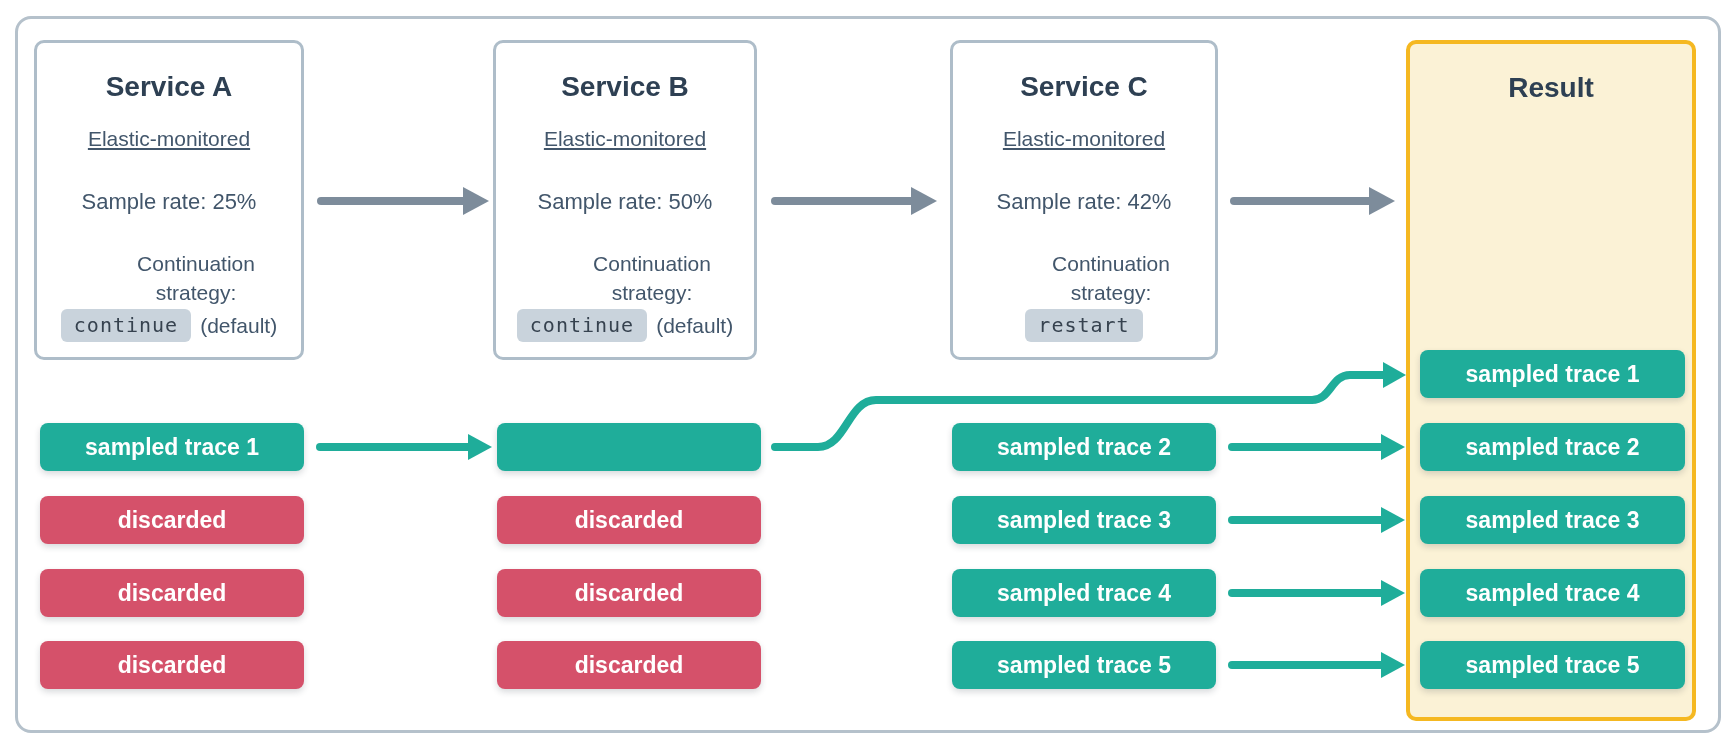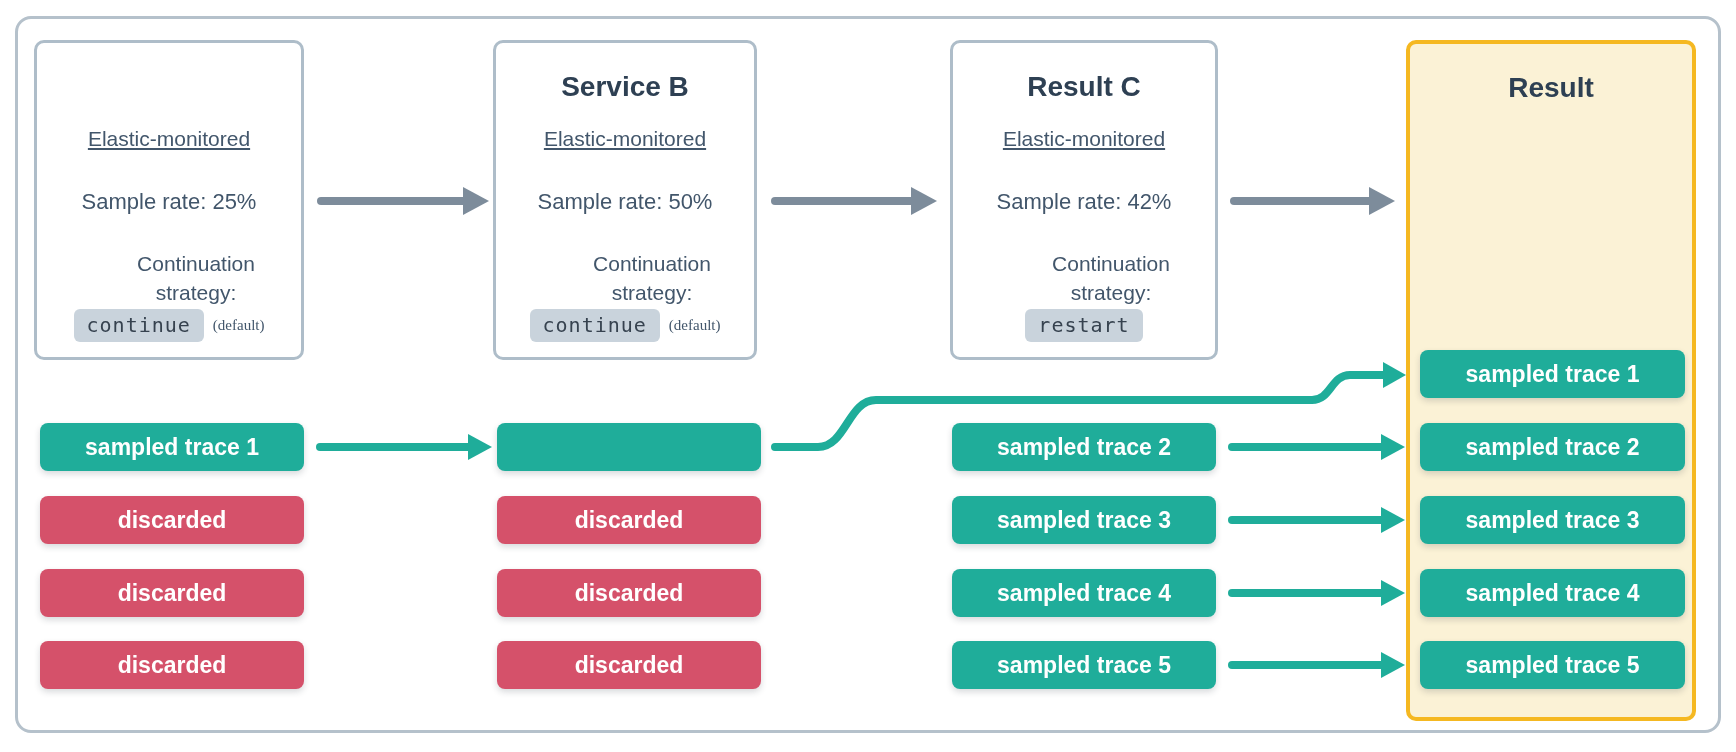--- a/index.html
+++ b/index.html
@@ -33,21 +33,21 @@
   .svc-title{top:28px;font-size:28px;font-weight:700;color:var(--heading);}
   .svc-sub{top:84px;font-size:21px;color:var(--body);text-decoration:underline;}
   .svc-rate{top:146px;font-size:22px;font-weight:500;color:var(--body);}
   .svc-cont{top:206px;font-size:21px;line-height:29px;color:var(--body);padding-left:27px;}
   .chip-row{top:266px;display:flex;justify-content:center;align-items:center;gap:9px;}
   .chip{
     background:var(--chip-bg);border-radius:6px;height:33px;line-height:33px;
     padding:0 13px;font-family:"DejaVu Sans Mono",monospace;font-size:20px;
     color:var(--chip-text);letter-spacing:1px;
   }
-  .chip-suffix{font-size:15px;color:var(--body);font-family:Liberation Serif, serif;}
+  .chip-suffix{font-size:21px;color:var(--body);}
   .chip-suffix:empty{display:none;}
   .result-box{
     position:absolute;left:1406px;top:40px;width:290px;height:681px;
     background:var(--cream);border:4px solid var(--amber);border-radius:10px;box-sizing:border-box;
   }
   .result-title{
     position:absolute;top:28px;width:100%;text-align:center;
     font-size:28px;font-weight:700;color:var(--heading);
   }
   .pill{
@@ -64,20 +64,21 @@
   .fill-teal{fill:var(--teal);}
 </style>
 </head>
 <body>
 
 <div class="canvas">
 
   <div class="outer-frame"></div>
 
   <div class="service-box" style="left:34px;width:270px;">
+    <div class="svc-title">Service A</div>
     <div class="svc-sub">Elastic-monitored</div>
     <div class="svc-rate">Sample rate: 25%</div>
     <div class="svc-cont">
       <div>Continuation</div>
       <div>strategy:</div>
     </div>
     <div class="chip-row">
       <span class="chip">continue</span>
       <span class="chip-suffix">(default)</span>
     </div>
@@ -91,21 +92,21 @@
       <div>Continuation</div>
       <div>strategy:</div>
     </div>
     <div class="chip-row">
       <span class="chip">continue</span>
       <span class="chip-suffix">(default)</span>
     </div>
   </div>
 
   <div class="service-box" style="left:950px;width:268px;">
-    <div class="svc-title">Result C</div>
+    <div class="svc-title">Service C</div>
     <div class="svc-sub">Elastic-monitored</div>
     <div class="svc-rate">Sample rate: 42%</div>
     <div class="svc-cont">
       <div>Continuation</div>
       <div>strategy:</div>
     </div>
     <div class="chip-row">
       <span class="chip">restart</span>
 
     </div>

